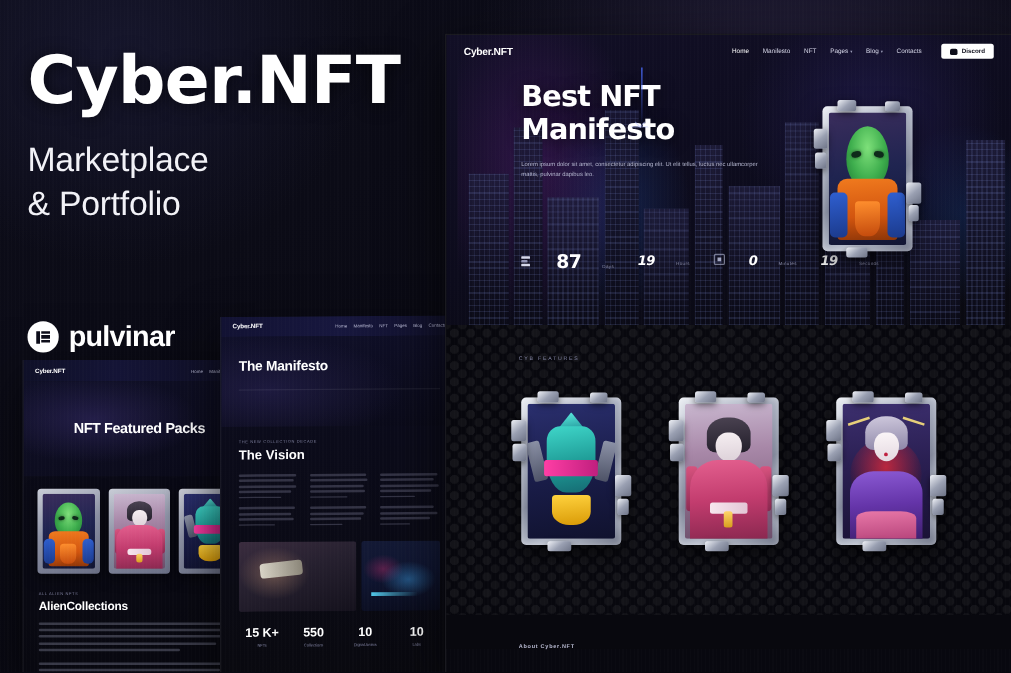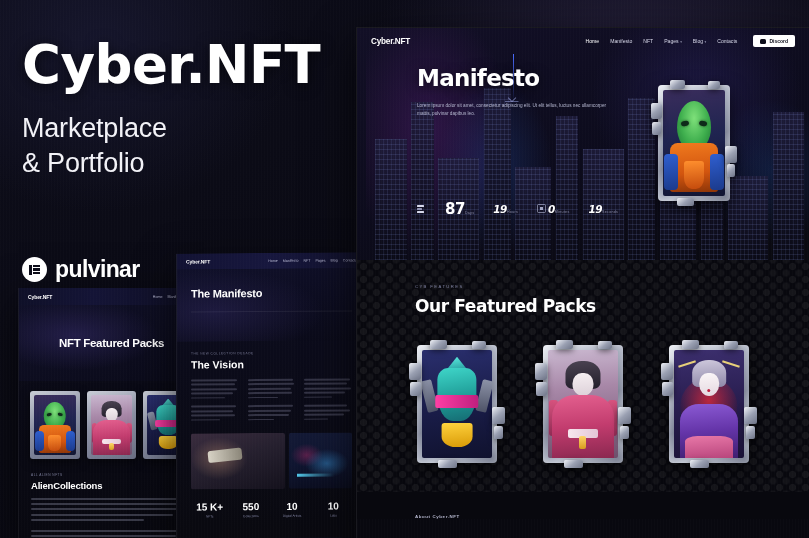--- a/index.html
+++ b/index.html
@@ -225,21 +225,21 @@
     position: absolute; z-index: 5; left: 60px; top: 172px;
     display: flex; align-items: center; gap: 19px;
   }
   .cdBox {
     display: flex; flex-direction: column; gap: 1px;
     margin-right: 2px;
   }
   .cdBox i { display: block; width: 7px; height: 2px; background: #d6d8ea; border-radius: 0.5px; }
   .cdBox i:nth-child(2) { width: 5px; background: #9294b4; }
   .cdBox i:nth-child(3) { width: 7px; background: #d6d8ea; }
-  .statC { display: flex; align-items: baseline; gap: 0; }
+  .statC { display: flex; align-items: baseline; gap: 17px; }
   .statC .big {
     font-size: 15px; font-weight: 700; color: #fff; letter-spacing: -0.5px;
     font-family: "DejaVu Sans", sans-serif;
   }
   .statC .big.sm { font-size: 10.5px; font-style: italic; }
   .statC .lab { font-size: 3.6px; color: #8a8ca8; letter-spacing: 0.3px; }
   .iconsq {
     width: 9px; height: 9px; border: 1px solid rgba(200,205,235,0.55);
     border-radius: 1.5px; position: relative; margin-right: 2px;
   }
@@ -703,20 +703,21 @@
             <span>Discord</span>
           </span>
         </nav>
       </div>
 
       <div class="accentline"></div>
       <div class="scrollarrow"></div>
 
       <div class="cHeroBody">
         <div class="cH1">
+          <div>Best NFT</div>
           <div>Manifesto</div>
         </div>
         <p class="cLead">Lorem ipsum dolor sit amet, consectetur adipiscing elit. Ut elit tellus, luctus nec ullamcorper mattis, pulvinar dapibus leo.</p>
       </div>
 
       <div class="cStats">
         <span class="cdBox">
             <i></i>
             <i></i>
             <i></i>
@@ -766,21 +767,20 @@
         </div>
       </div>
     </div>
 
     <div class="cFeat">
       <div class="hexbg"></div>
       <div class="hexbg2"></div>
 
       <div class="featHead">
         <div class="featEyebrow">Cyb Features</div>
-        <div class="featTitle">Our Featured Packs</div>
       </div>
 
       <div class="featRow">
 
         <div class="featCardWrap">
           <div class="nftcard">
             <div class="nft-frame">
                 <div class="nft-screen">
               <div class="art mecha">
                 <div class="m-crest"></div>

